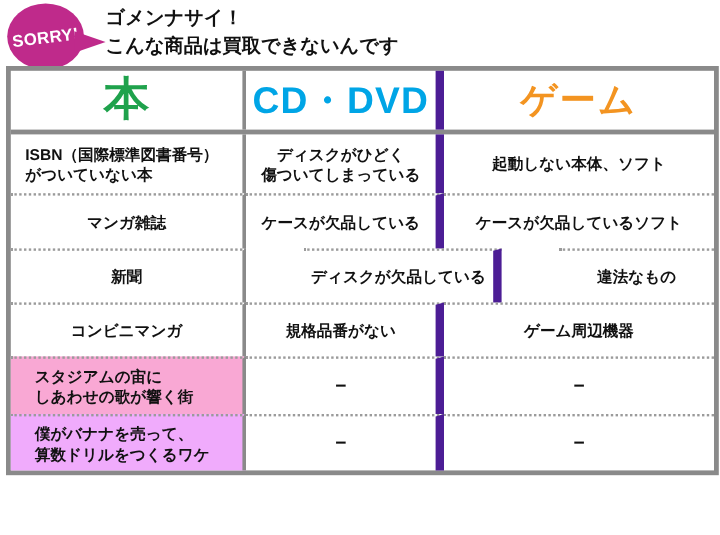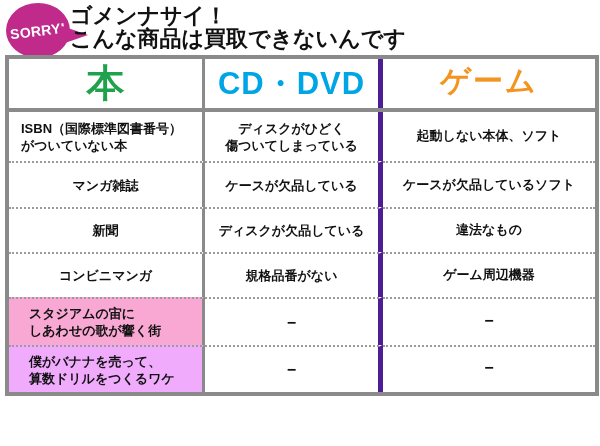--- a/index.html
+++ b/index.html
@@ -14,45 +14,45 @@
   }
   .badge-label{
     color:#fff;font-weight:bold;font-size:14px;letter-spacing:0.3px;
     transform:rotate(-7deg);
   }
   .badge-pointer{
     position:absolute;left:62px;top:26px;width:0;height:0;
     border-left:26px solid #bf2a8b;border-top:9px solid transparent;border-bottom:9px solid transparent;
   }
   .title{
-    position:absolute;left:70px;top:4px;font-weight:bold;font-size:22px;line-height:23px;
+    position:absolute;left:88px;top:4px;font-weight:bold;font-size:16px;line-height:23px;
     color:#111;white-space:nowrap;
   }
   
   .table{
     position:absolute;left:5px;top:55px;width:586px;
     border:4px solid #8a8a8a;background:#fff;box-sizing:content-box;
   }
   .trow{display:flex;width:100%;}
   .thead{height:49px;border-bottom:4px solid #8a8a8a;}
   .cell{
     display:flex;align-items:center;justify-content:center;text-align:center;
     font-weight:bold;font-size:13px;line-height:17px;white-space:pre-line;
     box-sizing:border-box;
   }
   .c1{width:196px;border-right:3px solid #8a8a8a;}
-  .c2{width:178px;border-right:5px solid #4c1d95;}
-  .c3{flex:1;font-family:Liberation Mono, monospace;}
+  .c2{width:165px;border-right:7px solid #4c1d95;}
+  .c3{flex:1;}
   .hcell{font-weight:bold;}
   .h-book{font-size:38px;color:#1fa24c;}
   .h-cd{font-size:31px;color:#00a5e6;letter-spacing:1px;}
   .h-game{font-size:30px;color:#f39421;letter-spacing:2px;}
   .r1{height:49px;}
   .r2{height:46px;}
-  .r3{height:45px;}
+  .r3{height:45px;gap:48px;}
   .r4{height:45px;}
   .r5{height:45px;}
   .r6{height:48px;}
   .r7{height:47px;}
   .trow.sep .cell{border-top:2px dotted #9b9b9b;}
   .cell.left{justify-content:flex-start;text-align:left;padding-left:12px;}
   .cell.hl1{background:#f9a8d4;justify-content:flex-start;text-align:left;padding-left:20px;}
   .cell.hl2{background:#f0abfc;justify-content:flex-start;text-align:left;padding-left:20px;}
   .dash{font-size:16px;}
 </style>

